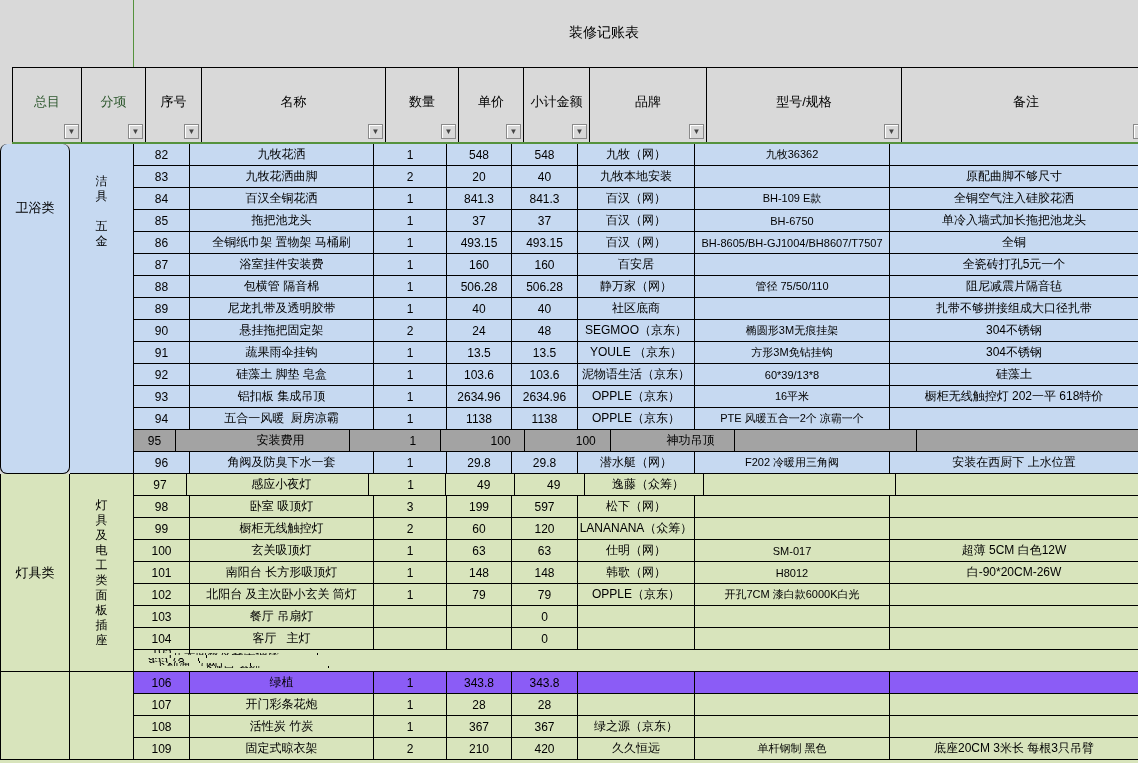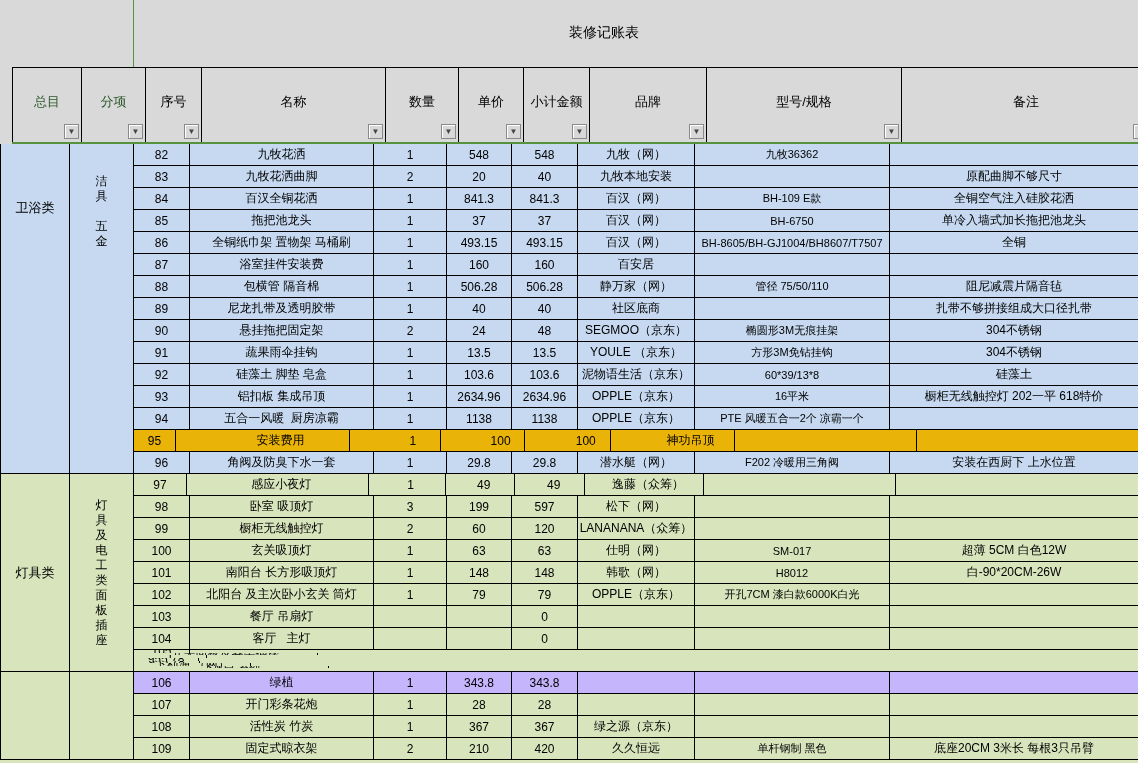--- a/index.html
+++ b/index.html
@@ -31,21 +31,21 @@
   .filter-btn .arrow{font-size:8px;line-height:1;color:#444;}
   
   .body-area{position:absolute;left:0;top:144px;width:1138px;height:619px;}
   .left-area{position:absolute;left:0;top:0;width:134px;}
   .mcell{position:absolute;box-sizing:border-box;border-bottom:1px solid #000;
     display:flex;align-items:center;justify-content:center;}
   .mcell.cat{left:0;width:70px;border-left:1px solid #000;border-right:1px solid #000;}
   .mcell.sub{left:70px;width:64px;border-right:1px solid #000;}
   .cat-label{font-size:13px;}
   .vtext{font-size:12px;line-height:15px;white-space:pre;text-align:center;}
-  .cat.align-top{align-items:flex-start;padding-top:55px;}
+  .cat.align-top{align-items:flex-start;padding-top:55px;border-radius:7px;}
   .sub.align-top{align-items:flex-start;padding-top:30px;}
   
   .rows-area{position:absolute;left:134px;top:0;width:1004px;}
   .trow{display:flex;height:22px;box-sizing:border-box;border-bottom:1px solid #000;}
   .tcell{box-sizing:border-box;border-right:1px solid #000;height:100%;
     display:flex;align-items:center;justify-content:center;
     font-size:12px;white-space:pre;overflow:hidden;}
   .c0{width:56px}.c1{width:184px}.c2{width:73px}.c3{width:65px}.c4{width:66px}
   .c5{width:117px}.c6{width:195px;font-size:11px}.c7{width:248px;border-right:none}
   .stub{position:absolute;left:0;top:616px;width:1138px;height:3px;background:#d8e4bc;}
@@ -209,20 +209,21 @@
           <div class="tcell c7">全铜</div>
         </div>
         <div class="trow" style="background: rgb(198, 217, 241);">
           <div class="tcell c0">87</div>
           <div class="tcell c1">浴室挂件安装费</div>
           <div class="tcell c2">1</div>
           <div class="tcell c3">160</div>
           <div class="tcell c4">160</div>
           <div class="tcell c5">百安居</div>
           <div class="tcell c6"></div>
+          <div class="tcell c7">全瓷砖打孔5元一个</div>
         </div>
         <div class="trow" style="background: rgb(198, 217, 241);">
           <div class="tcell c0">88</div>
           <div class="tcell c1">包横管 隔音棉</div>
           <div class="tcell c2">1</div>
           <div class="tcell c3">506.28</div>
           <div class="tcell c4">506.28</div>
           <div class="tcell c5">静万家（网）</div>
           <div class="tcell c6">管径 75/50/110</div>
           <div class="tcell c7">阻尼减震片隔音毡</div>
@@ -280,21 +281,21 @@
         <div class="trow" style="background: rgb(198, 217, 241);">
           <div class="tcell c0">94</div>
           <div class="tcell c1">五合一风暖  厨房凉霸</div>
           <div class="tcell c2">1</div>
           <div class="tcell c3">1138</div>
           <div class="tcell c4">1138</div>
           <div class="tcell c5">OPPLE（京东）</div>
           <div class="tcell c6">PTE 风暖五合一2个 凉霸一个</div>
           <div class="tcell c7"></div>
         </div>
-        <div class="trow" style="background: #eab308; gap: 36px;">
+        <div class="trow" style="background: #a3a3a3; gap: 36px;">
           <div class="tcell c0">95</div>
           <div class="tcell c1">安装费用</div>
           <div class="tcell c2">1</div>
           <div class="tcell c3">100</div>
           <div class="tcell c4">100</div>
           <div class="tcell c5">神功吊顶</div>
           <div class="tcell c6"></div>
           <div class="tcell c7"></div>
         </div>
         <div class="trow" style="background: rgb(198, 217, 241);">
@@ -390,21 +391,21 @@
         <div class="trow" style="background: rgb(216, 228, 188); flex-direction: column;">
           <div class="tcell c0">105</div>
           <div class="tcell c1">开关面板及各类插座</div>
           <div class="tcell c2">1</div>
           <div class="tcell c3">955.78</div>
           <div class="tcell c4">955.78</div>
           <div class="tcell c5">飞利浦 （网）</div>
           <div class="tcell c6">飞逸白 系列</div>
           <div class="tcell c7"></div>
         </div>
-        <div class="trow" style="background: #c4b5fd;">
+        <div class="trow" style="background: #8b5cf6;">
           <div class="tcell c0">106</div>
           <div class="tcell c1">绿植</div>
           <div class="tcell c2">1</div>
           <div class="tcell c3">343.8</div>
           <div class="tcell c4">343.8</div>
           <div class="tcell c5"></div>
           <div class="tcell c6"></div>
           <div class="tcell c7"></div>
         </div>
         <div class="trow" style="background: rgb(216, 228, 188);">

